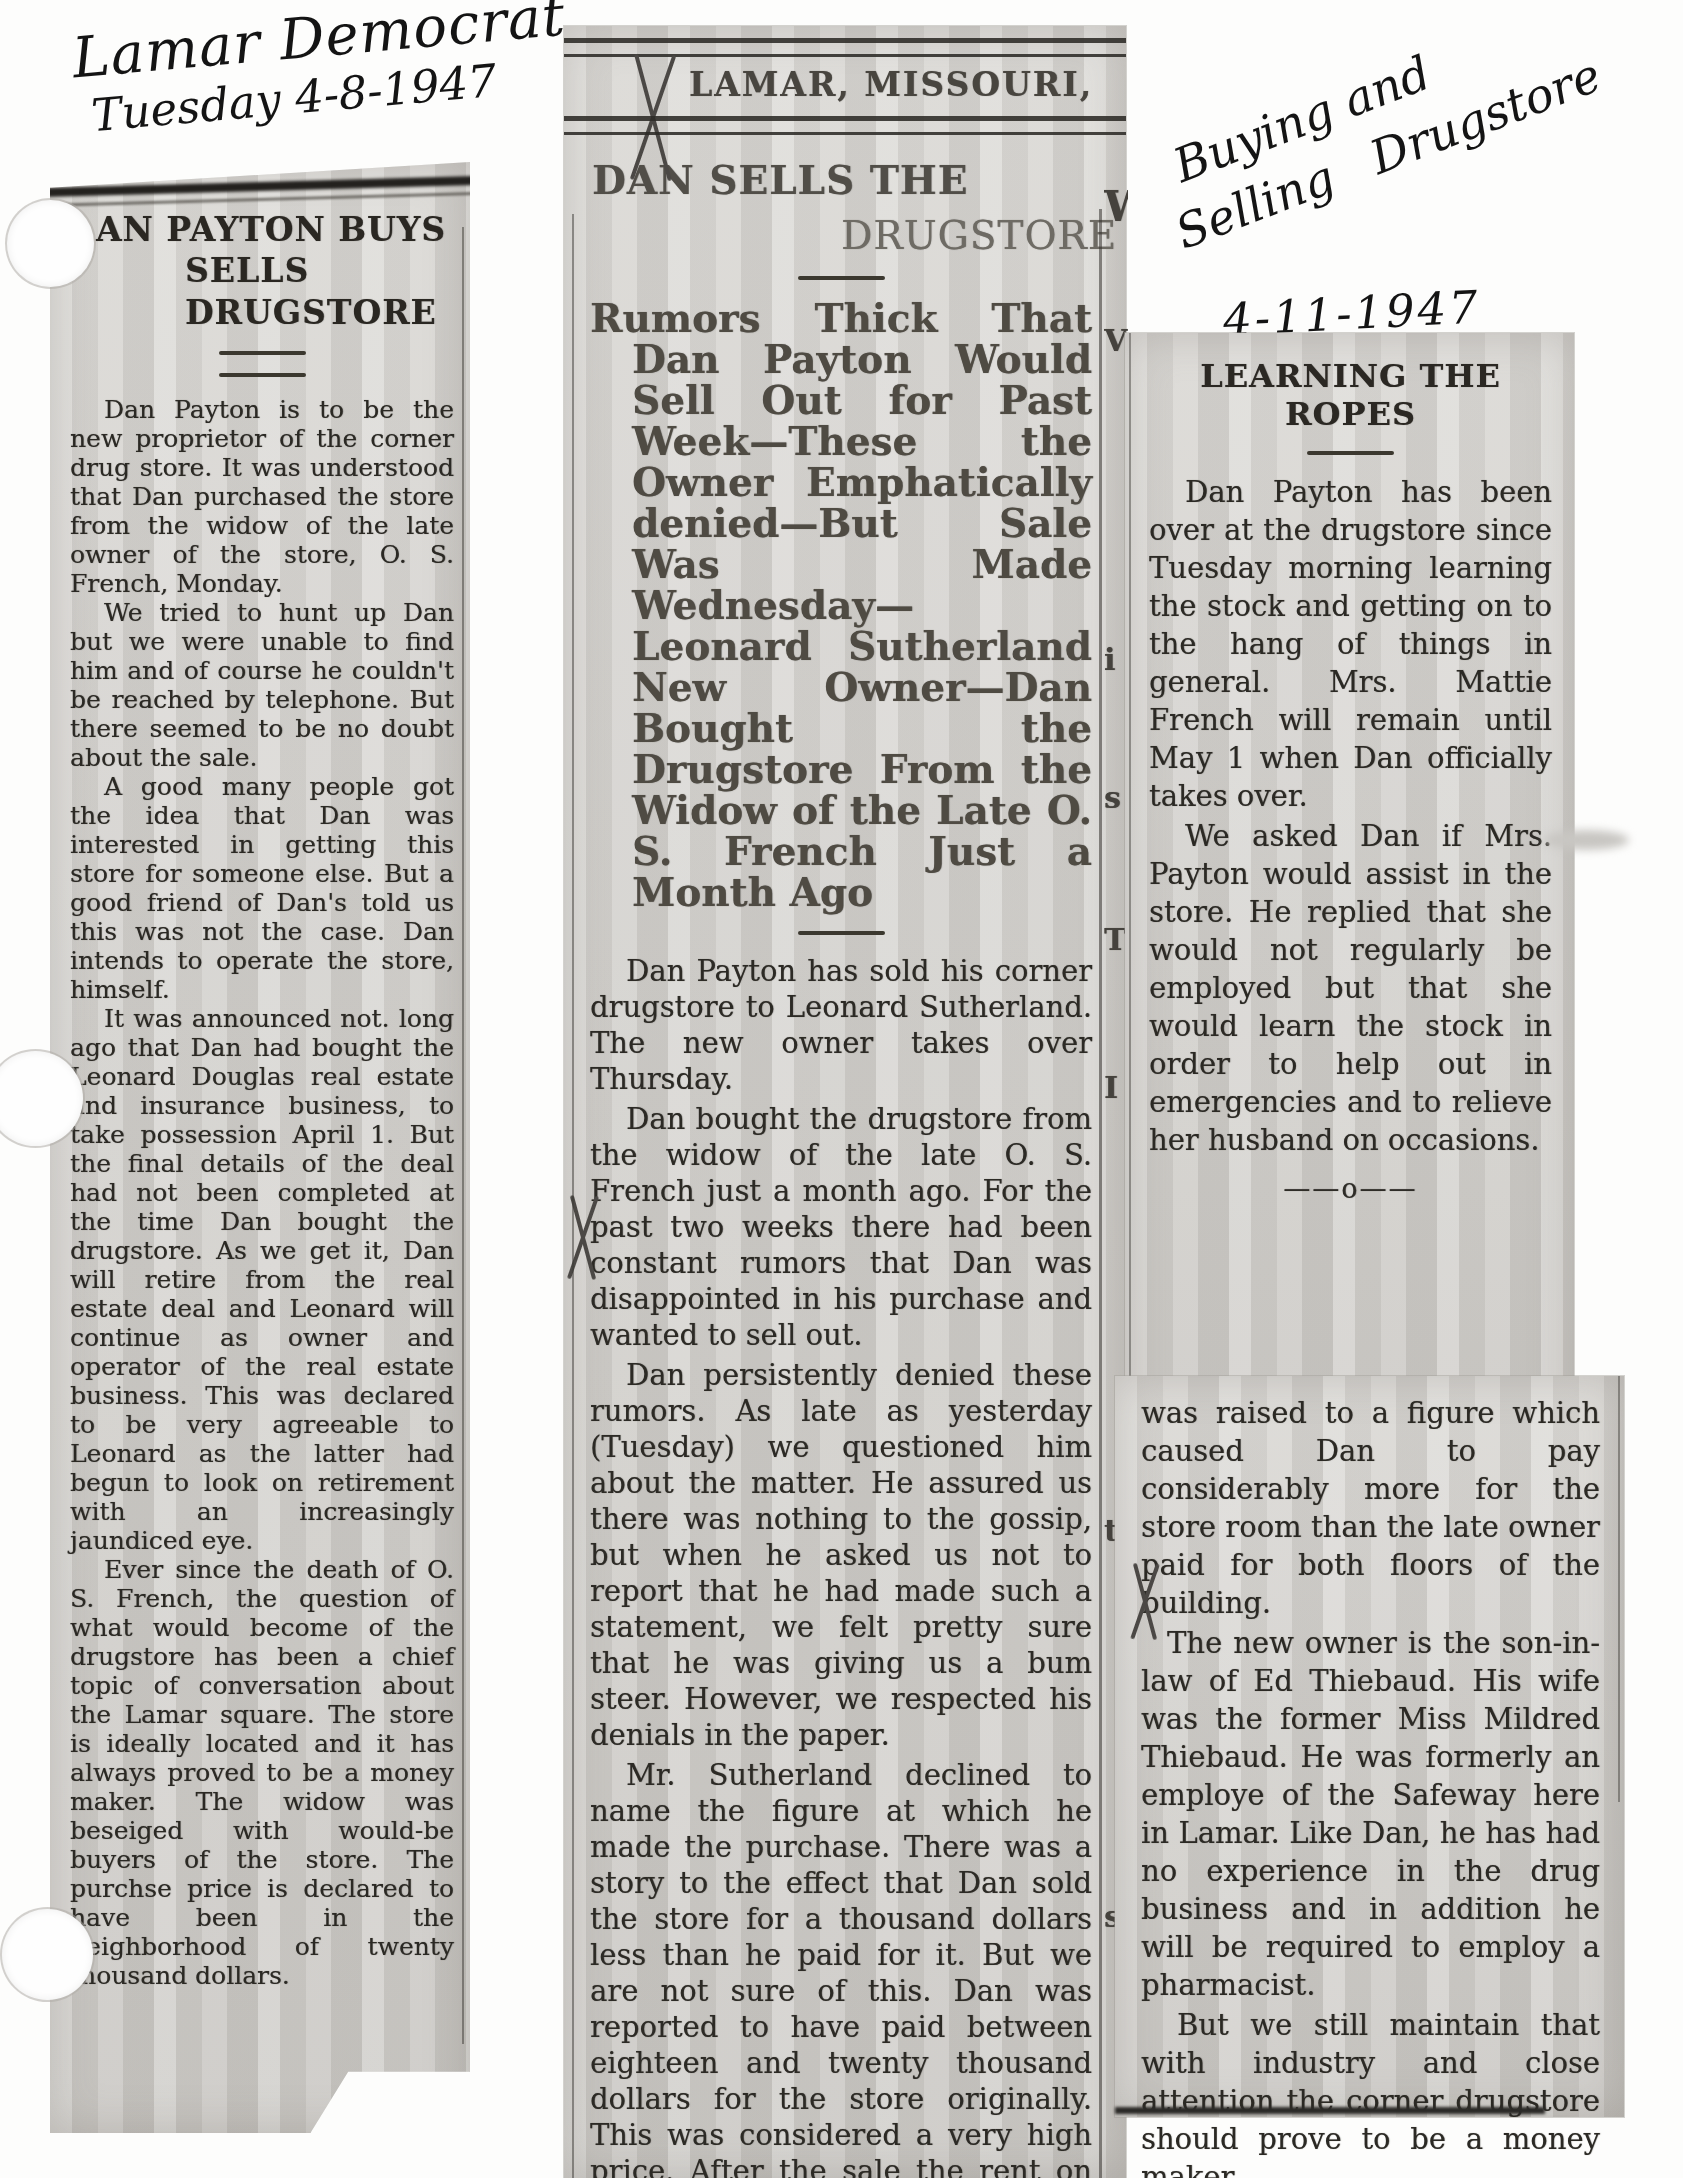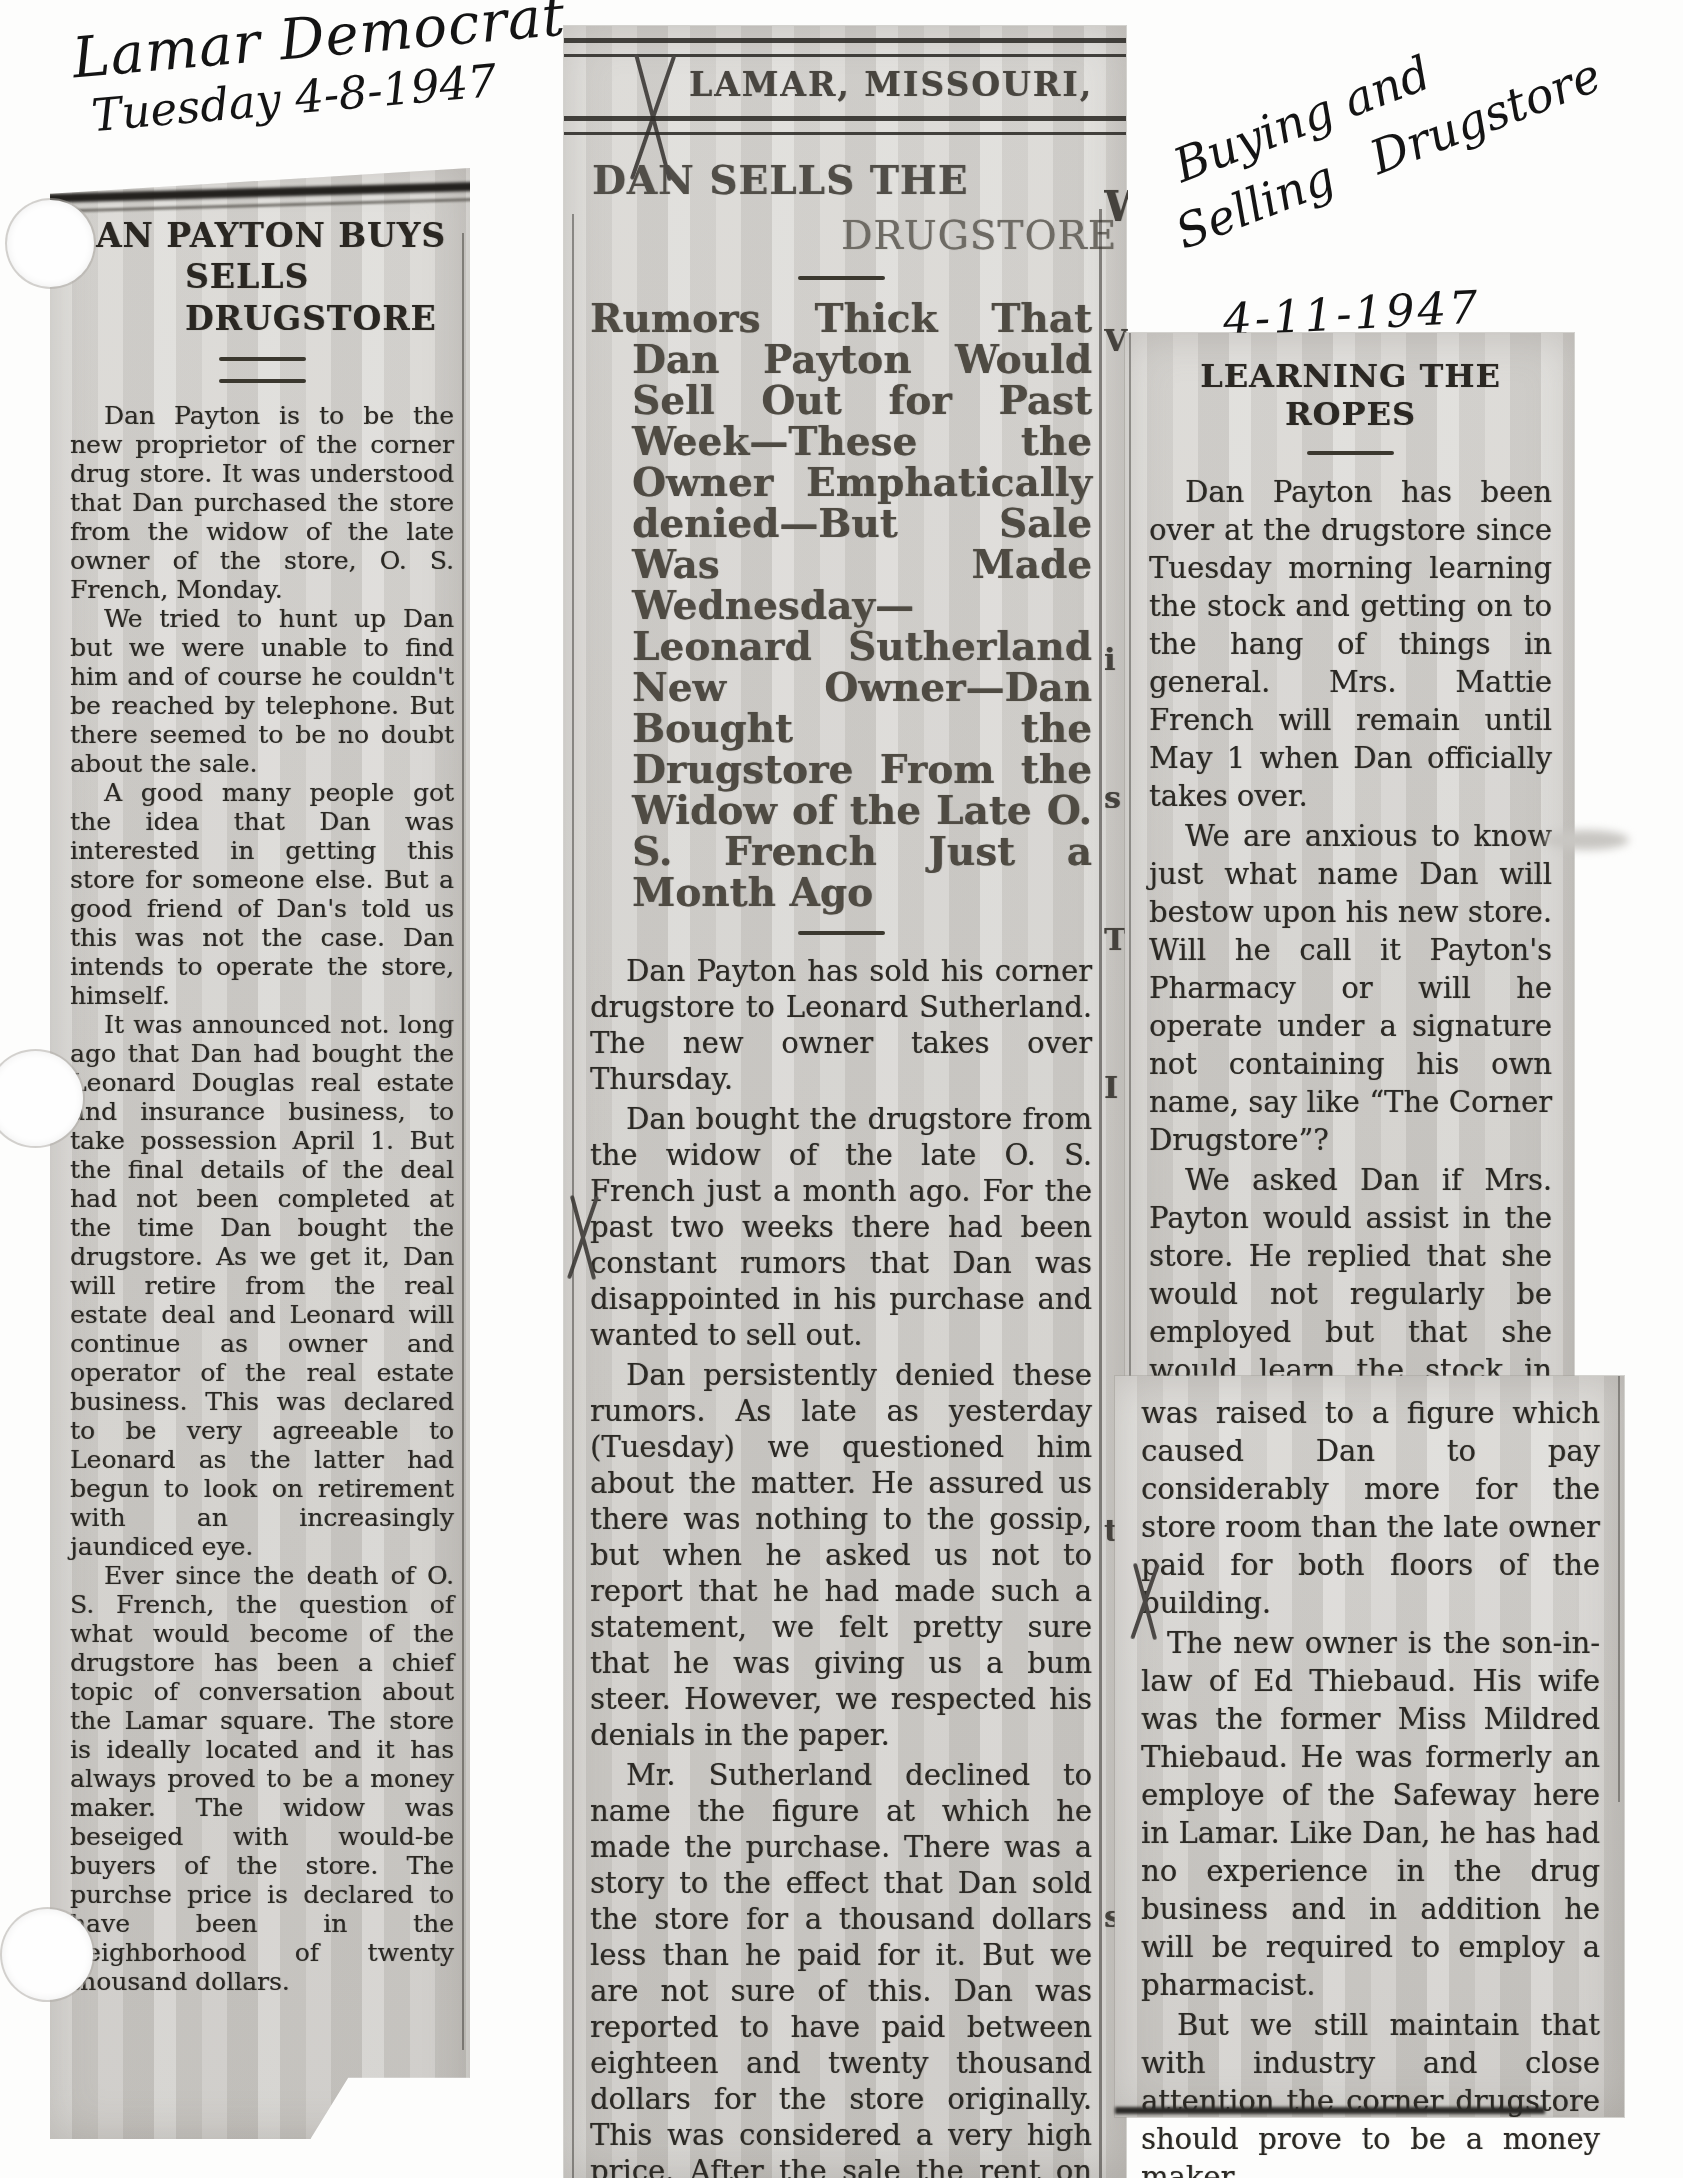--- a/index.html
+++ b/index.html
@@ -18,21 +18,21 @@
         rgba(255,255,255,.10) 48px 73px, rgba(70,66,60,.08) 73px 104px),
       linear-gradient(180deg, rgba(255,255,255,.12), rgba(90,86,80,.08));
     box-shadow: inset 0 0 46px rgba(110,105,96,.28), 0 0 0 1px rgba(160,157,150,.45);
   }
   .ink { text-shadow:0.4px 0.4px 0.9px rgba(28,26,22,.5); }
   .clip p { margin:0; text-align:justify; }
   .divider { width:87px; height:4px; background:#3b382f; margin:18px auto; border-radius:2px; filter:blur(0.6px); }
   .footer-o { text-align:center; font-size:27px; letter-spacing:2px; margin-top:14px; color:#2e2c27; }
   
   .clip-left {
-    left:50px; top:164px; width:420px; height:1975px;
+    left:50px; top:158px; width:420px; height:1975px;
     padding:51px 16px 0 20px;
     clip-path:polygon(0 1.5%, 100% 0.2%, 100% 96.9%, 71% 96.9%, 62% 100%, 0 100%);
   }
   .clip-left::before { content:""; position:absolute; top:24px; left:-6px; right:-6px; height:9px;
     background:#23211e; filter:blur(1.6px); transform:rotate(-1.6deg); }
   .clip-left::after  { content:""; position:absolute; top:40px; left:-6px; right:-6px; height:3px;
     background:#4a4741; filter:blur(1px); transform:rotate(-1.6deg); opacity:.7; }
   .left-right-rule { position:absolute; right:6px; top:69px; bottom:89px; width:2px; background:rgba(60,57,52,.5); filter:blur(0.4px); }
   .hl-left { font-size:33px; font-weight:bold; letter-spacing:1px; color:#2a2722; line-height:1.25; margin:0; }
   .hl-left .l1 { display:block; margin-left:26px; }
@@ -160,21 +160,20 @@
     <span class="frag">I</span>
     <span class="frag">t</span>
     <span class="frag">s</span>
   </div>
 
   <div class="clip clip-right1 ink">
     <h2 class="hl-right">LEARNING THE ROPES</h2>
     <div class="divider"></div>
     <div class="body-right">
       <p>Dan Payton has been over at the drugstore since Tuesday morning learning the stock and getting on to the hang of things in general. Mrs. Mattie French will remain until May 1 when Dan officially takes over.</p>
-      <p>We are anxious to know just what name Dan will bestow upon his new store. Will he call it Payton's Pharmacy or will he operate under a signature not containing his own name, say like “The Corner Drugstore”?</p>
       <p>We asked Dan if Mrs. Payton would assist in the store. He replied that she would not regularly be employed but that she would learn the stock in order to help out in emergencies and to relieve her husband on occasions.</p>
     </div>
     <div class="footer-o">——o——</div>
   </div>
 
   <div class="clip clip-right2 ink">
     <div class="body-right">
       <p class="p-flush">was raised to a figure which caused Dan to pay considerably more for the store room than the late owner paid for both floors of the building.</p>
       <p class="p-x">The new owner is the son-in-law of Ed Thiebaud. His wife was the former Miss Mildred Thiebaud. He was formerly an employe of the Safeway here in Lamar. Like Dan, he has had no experience in the drug business and in addition he will be required to employ a pharmacist.</p>
       <p>But we still maintain that with industry and close attention the corner drugstore should prove to be a money maker.</p>

